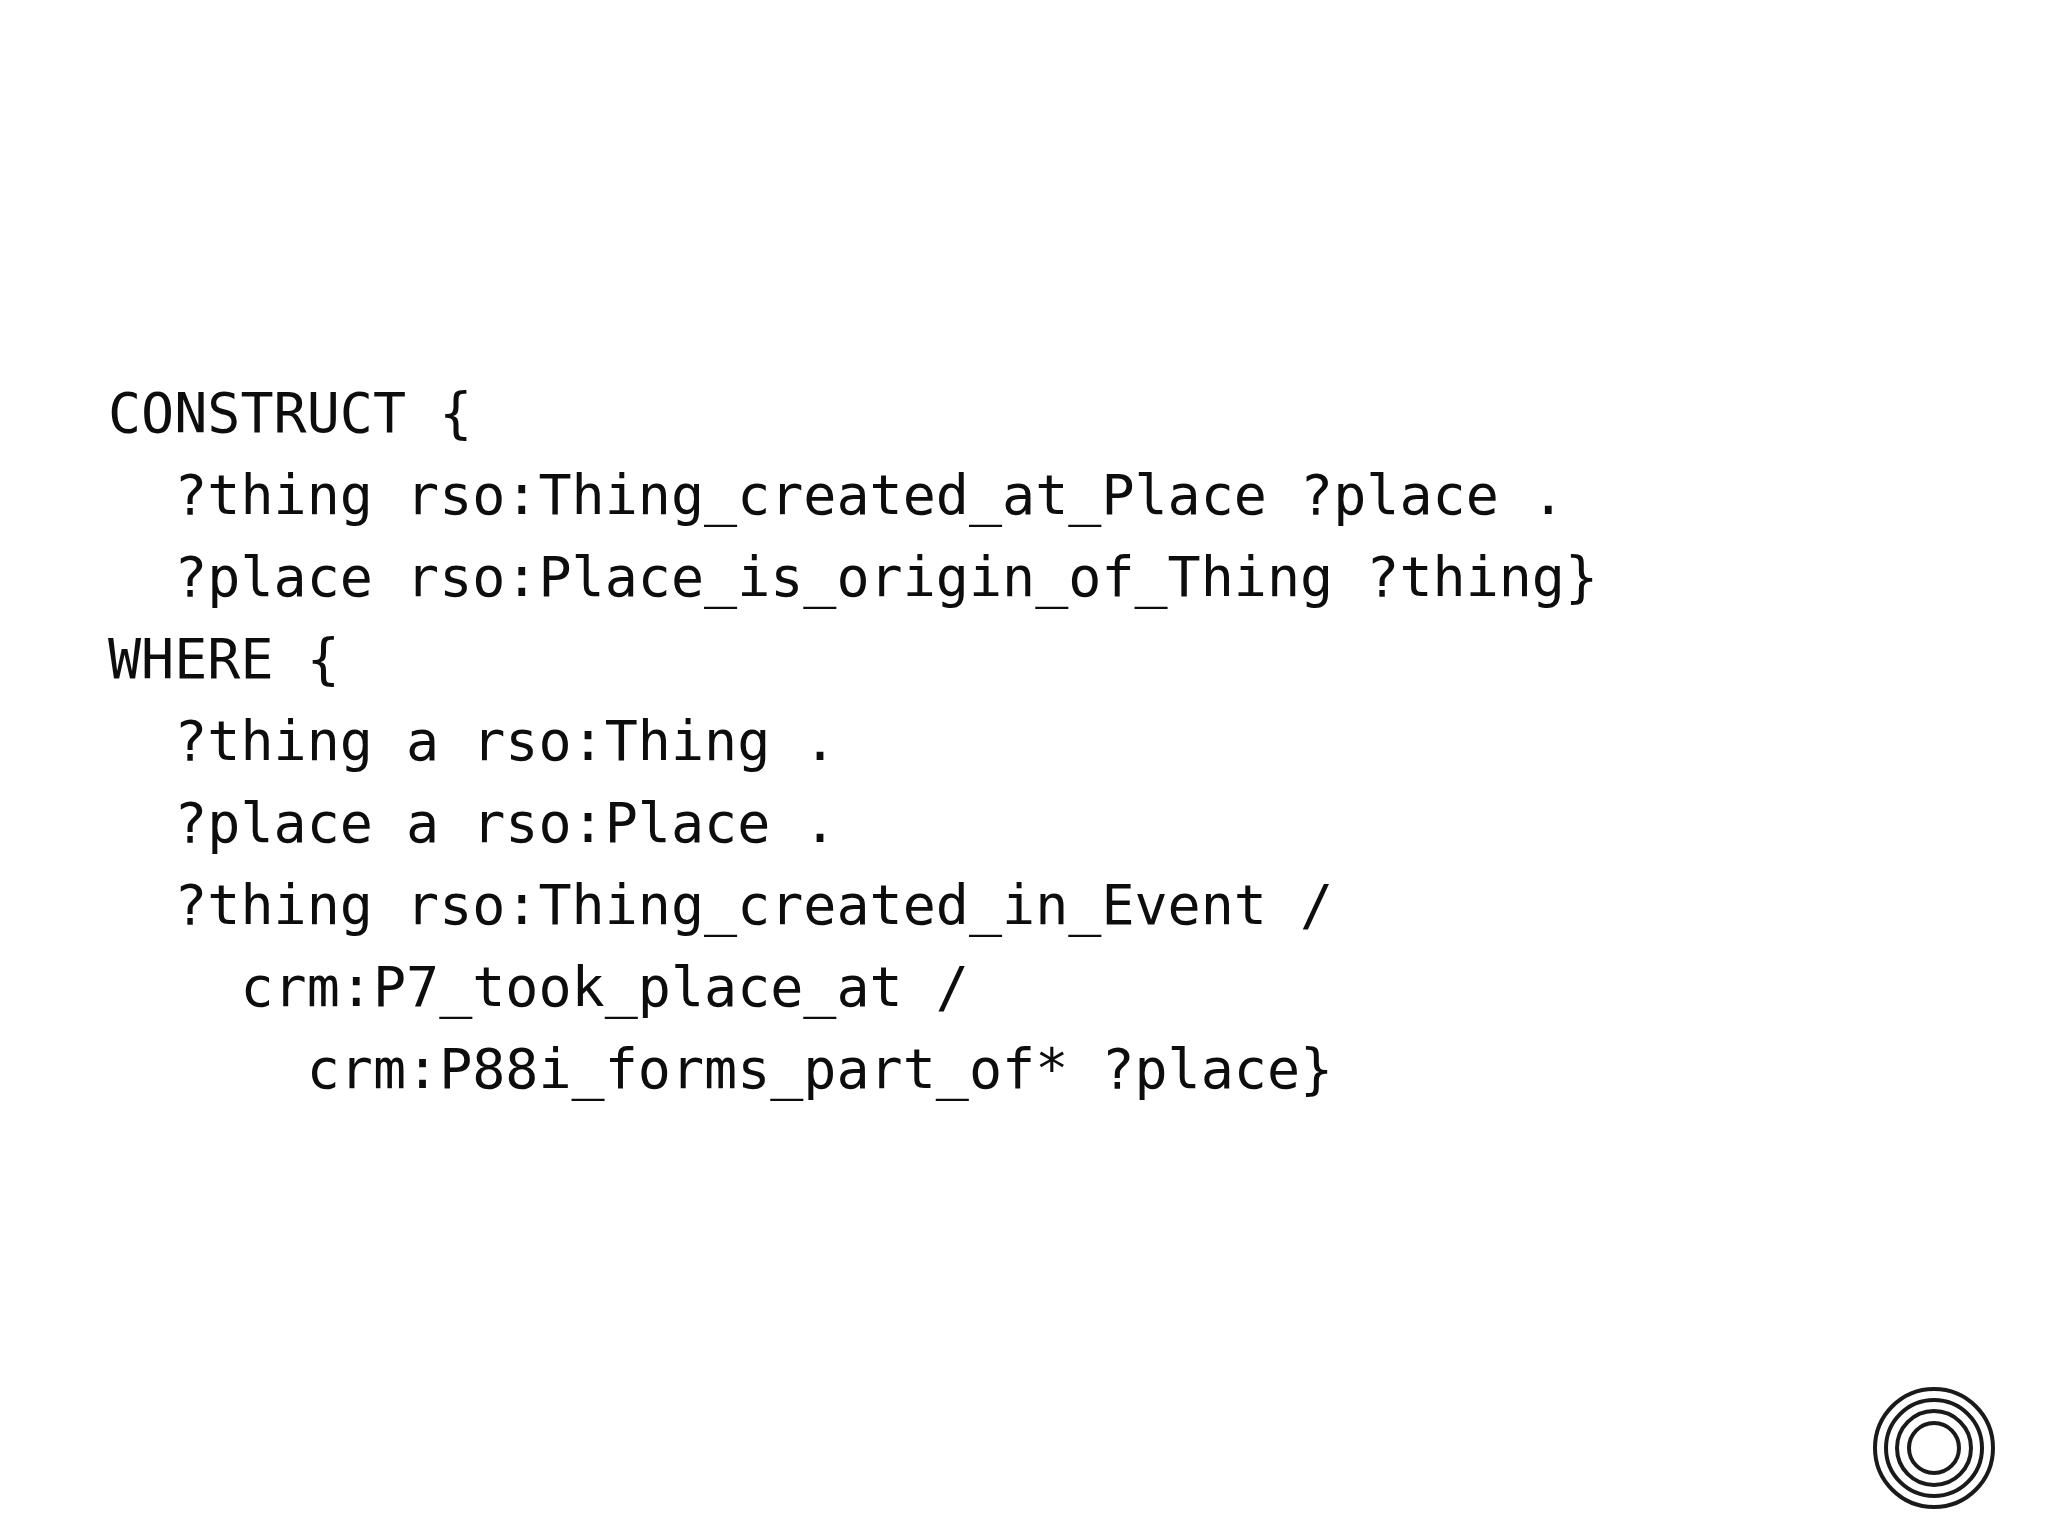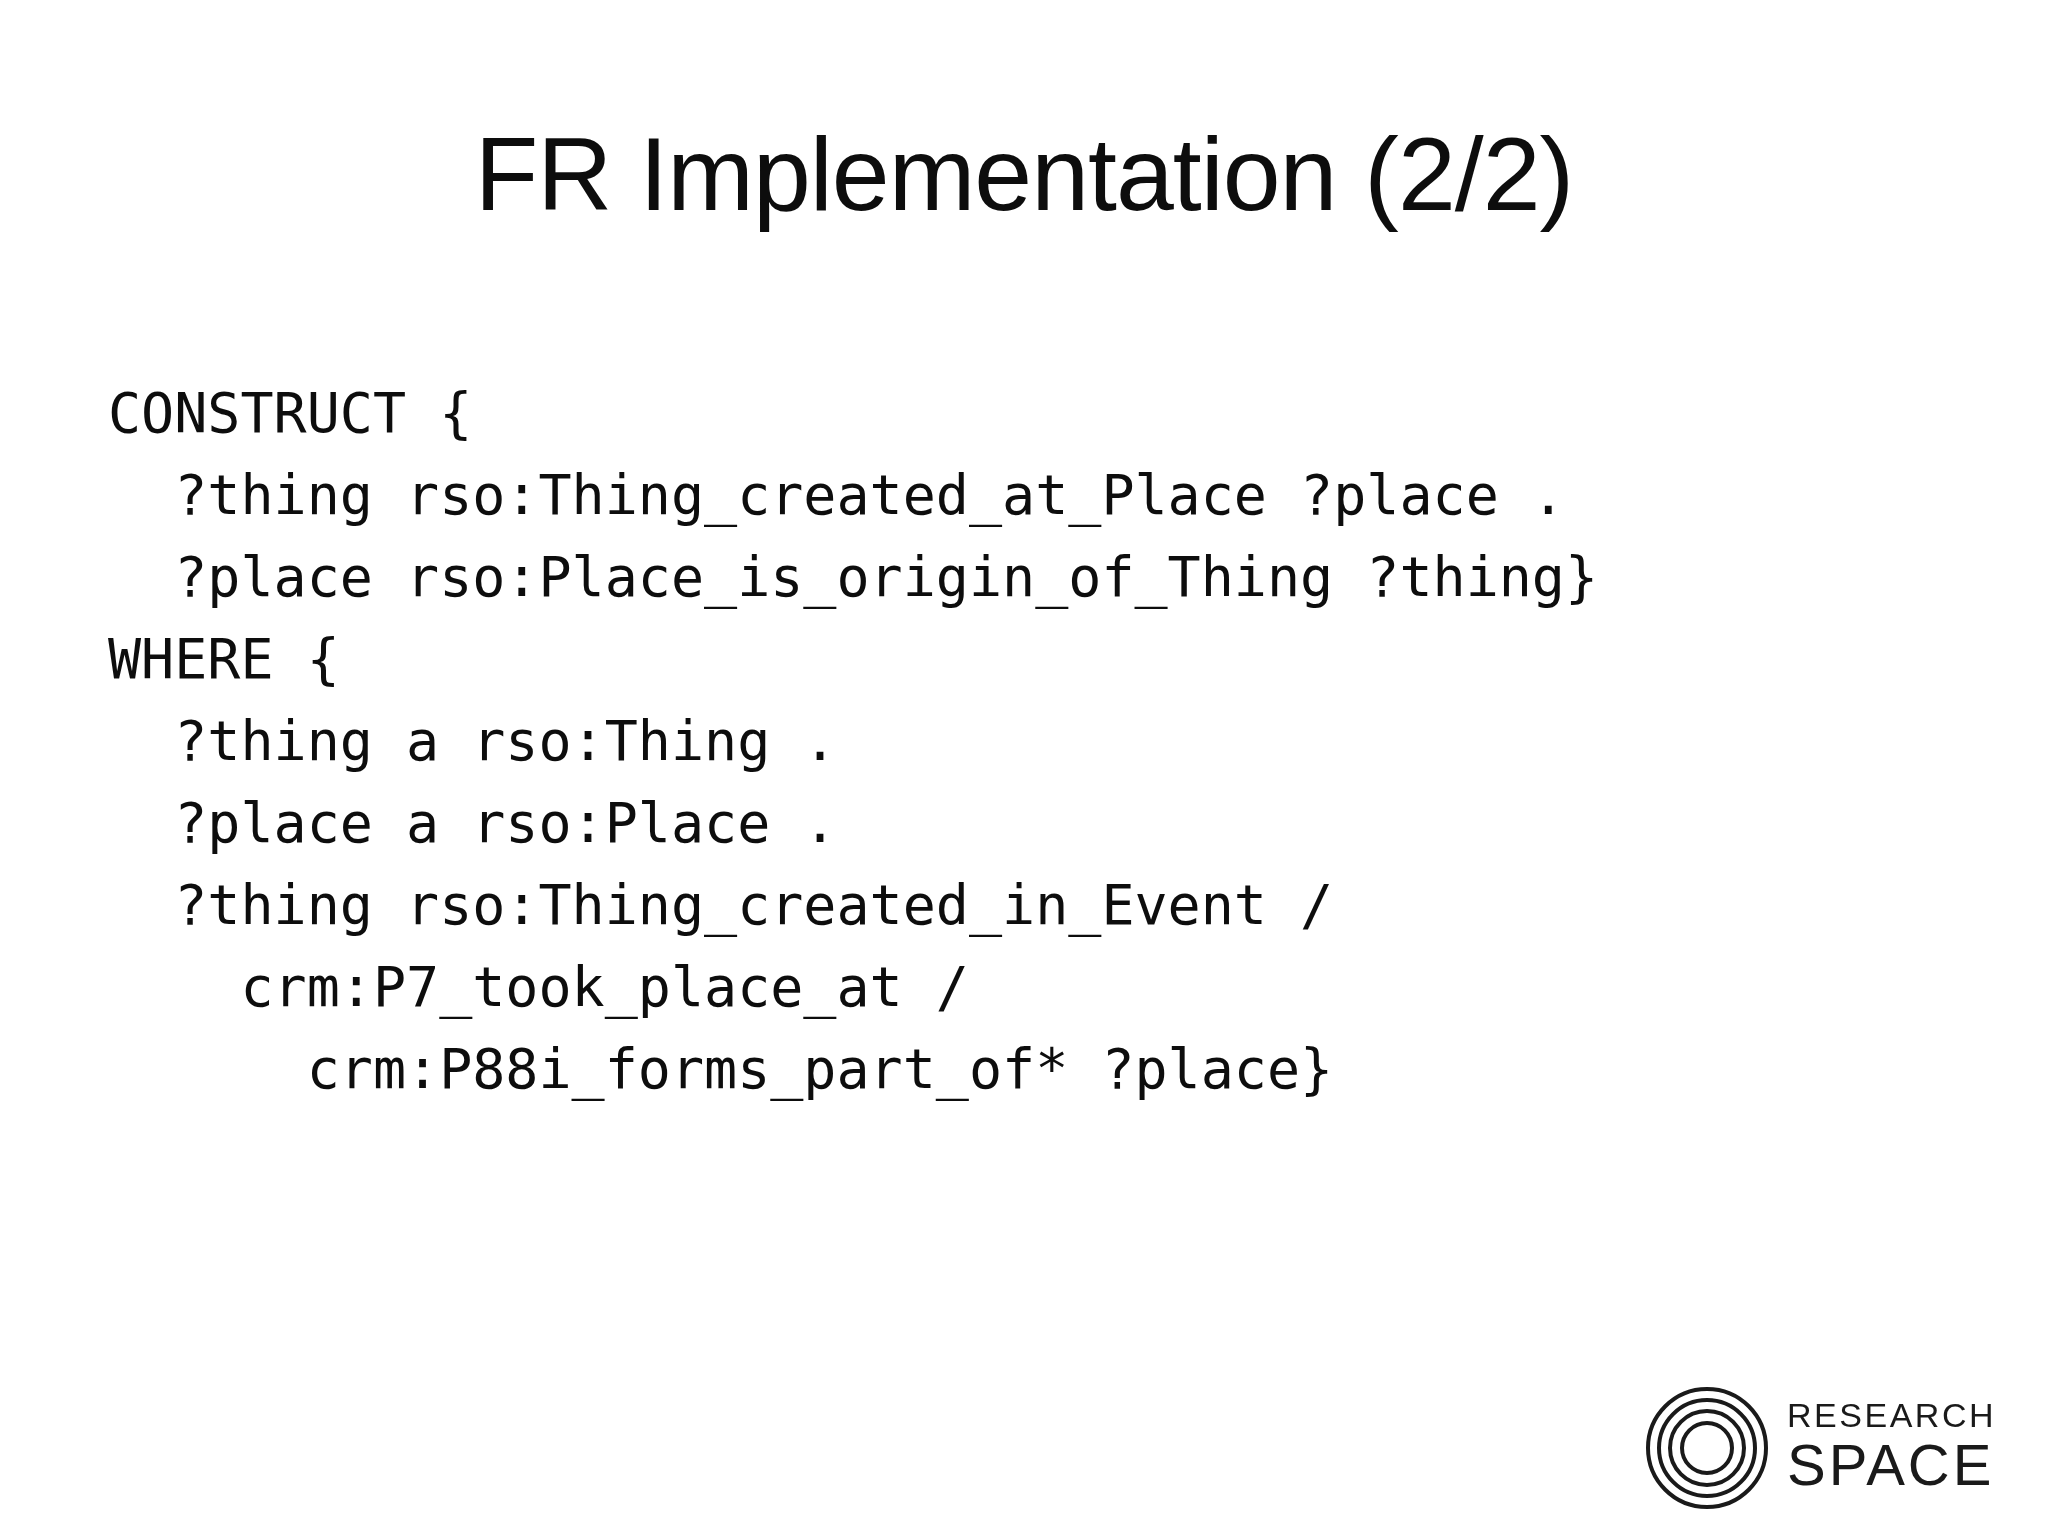--- a/index.html
+++ b/index.html
@@ -98,32 +98,27 @@
     font-weight: 400;
     color: #1a1a1a;
     margin-top: 4px;
   }
 </style>
 </head>
 <body>
 
 <div class="slide">
 
-  <h1 class="slide-title">FR Implementation (2/2)</h1>
 
   <pre class="code-block" id="code-block"><div class="code-line"><span>CONSTRUCT {</span></div><div class="code-line"><span>  ?thing </span><span class="tok-bold">rso:Thing_created_at_Place</span><span> ?place .</span></div><div class="code-line"><span>  ?place </span><span class="tok-bold">rso:Place_is_origin_of_Thing</span><span> ?thing}</span></div><div class="code-line"><span>WHERE {</span></div><div class="code-line"><span>  ?thing a </span><span class="tok-bold">rso:Thing</span><span> .</span></div><div class="code-line"><span>  ?place a </span><span class="tok-bold">rso:Place</span><span> .</span></div><div class="code-line"><span>  ?thing </span><span class="tok-bold">rso:Thing_created_in_Event</span><span> /</span></div><div class="code-line"><span>    crm:P7_took_place_at /</span></div><div class="code-line"><span>      crm:P88i_forms_part_of* ?place}</span></div></pre>
 
   <div class="logo">
     <div class="logo-mark">
       <svg width="124" height="124" viewBox="0 0 124 124" aria-hidden="true">
         <circle cx="62" cy="62" r="59" fill="none" stroke="#1a1a1a" stroke-width="4"></circle>
         <circle cx="62" cy="62" r="48" fill="none" stroke="#1a1a1a" stroke-width="4"></circle>
         <circle cx="62" cy="62" r="37" fill="none" stroke="#1a1a1a" stroke-width="4"></circle>
         <circle cx="62" cy="62" r="25" fill="none" stroke="#1a1a1a" stroke-width="4"></circle>
       </svg>
     </div>
-    <div class="logo-words">
-      <span class="logo-research">RESEARCH</span>
-      <span class="logo-space">SPACE</span>
-    </div>
   </div>
 
 </div>
 
 </body></html>

